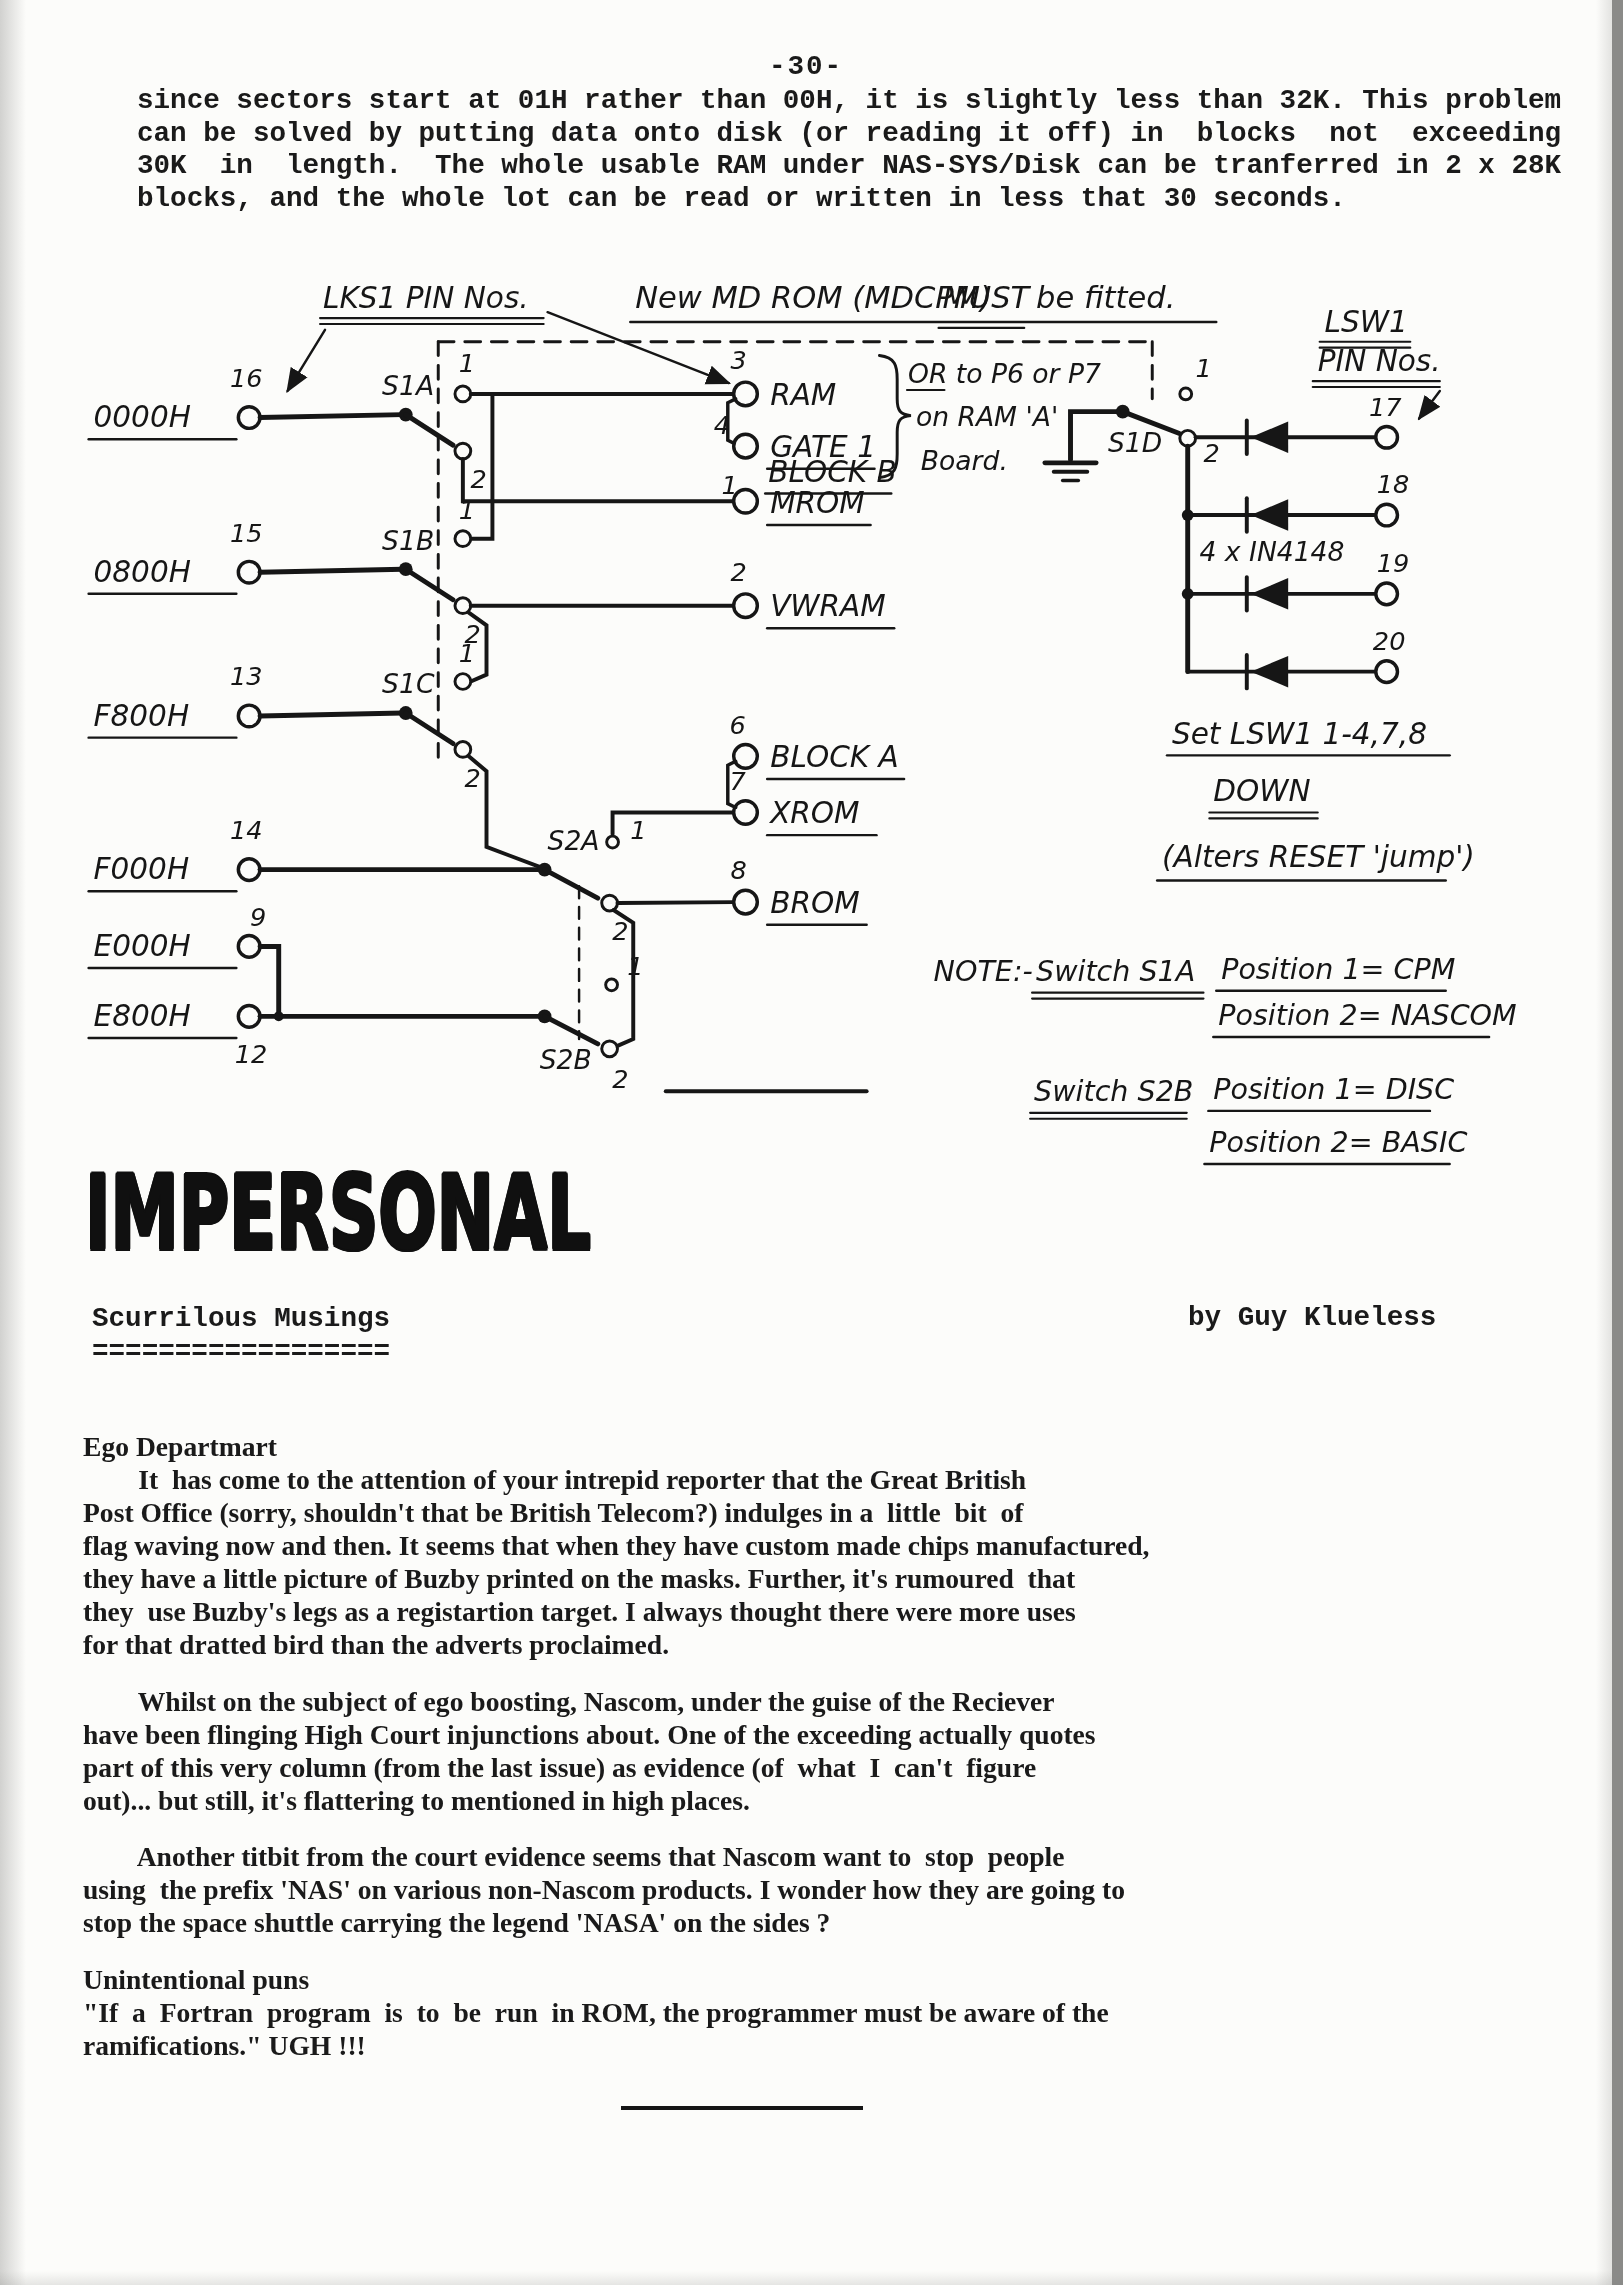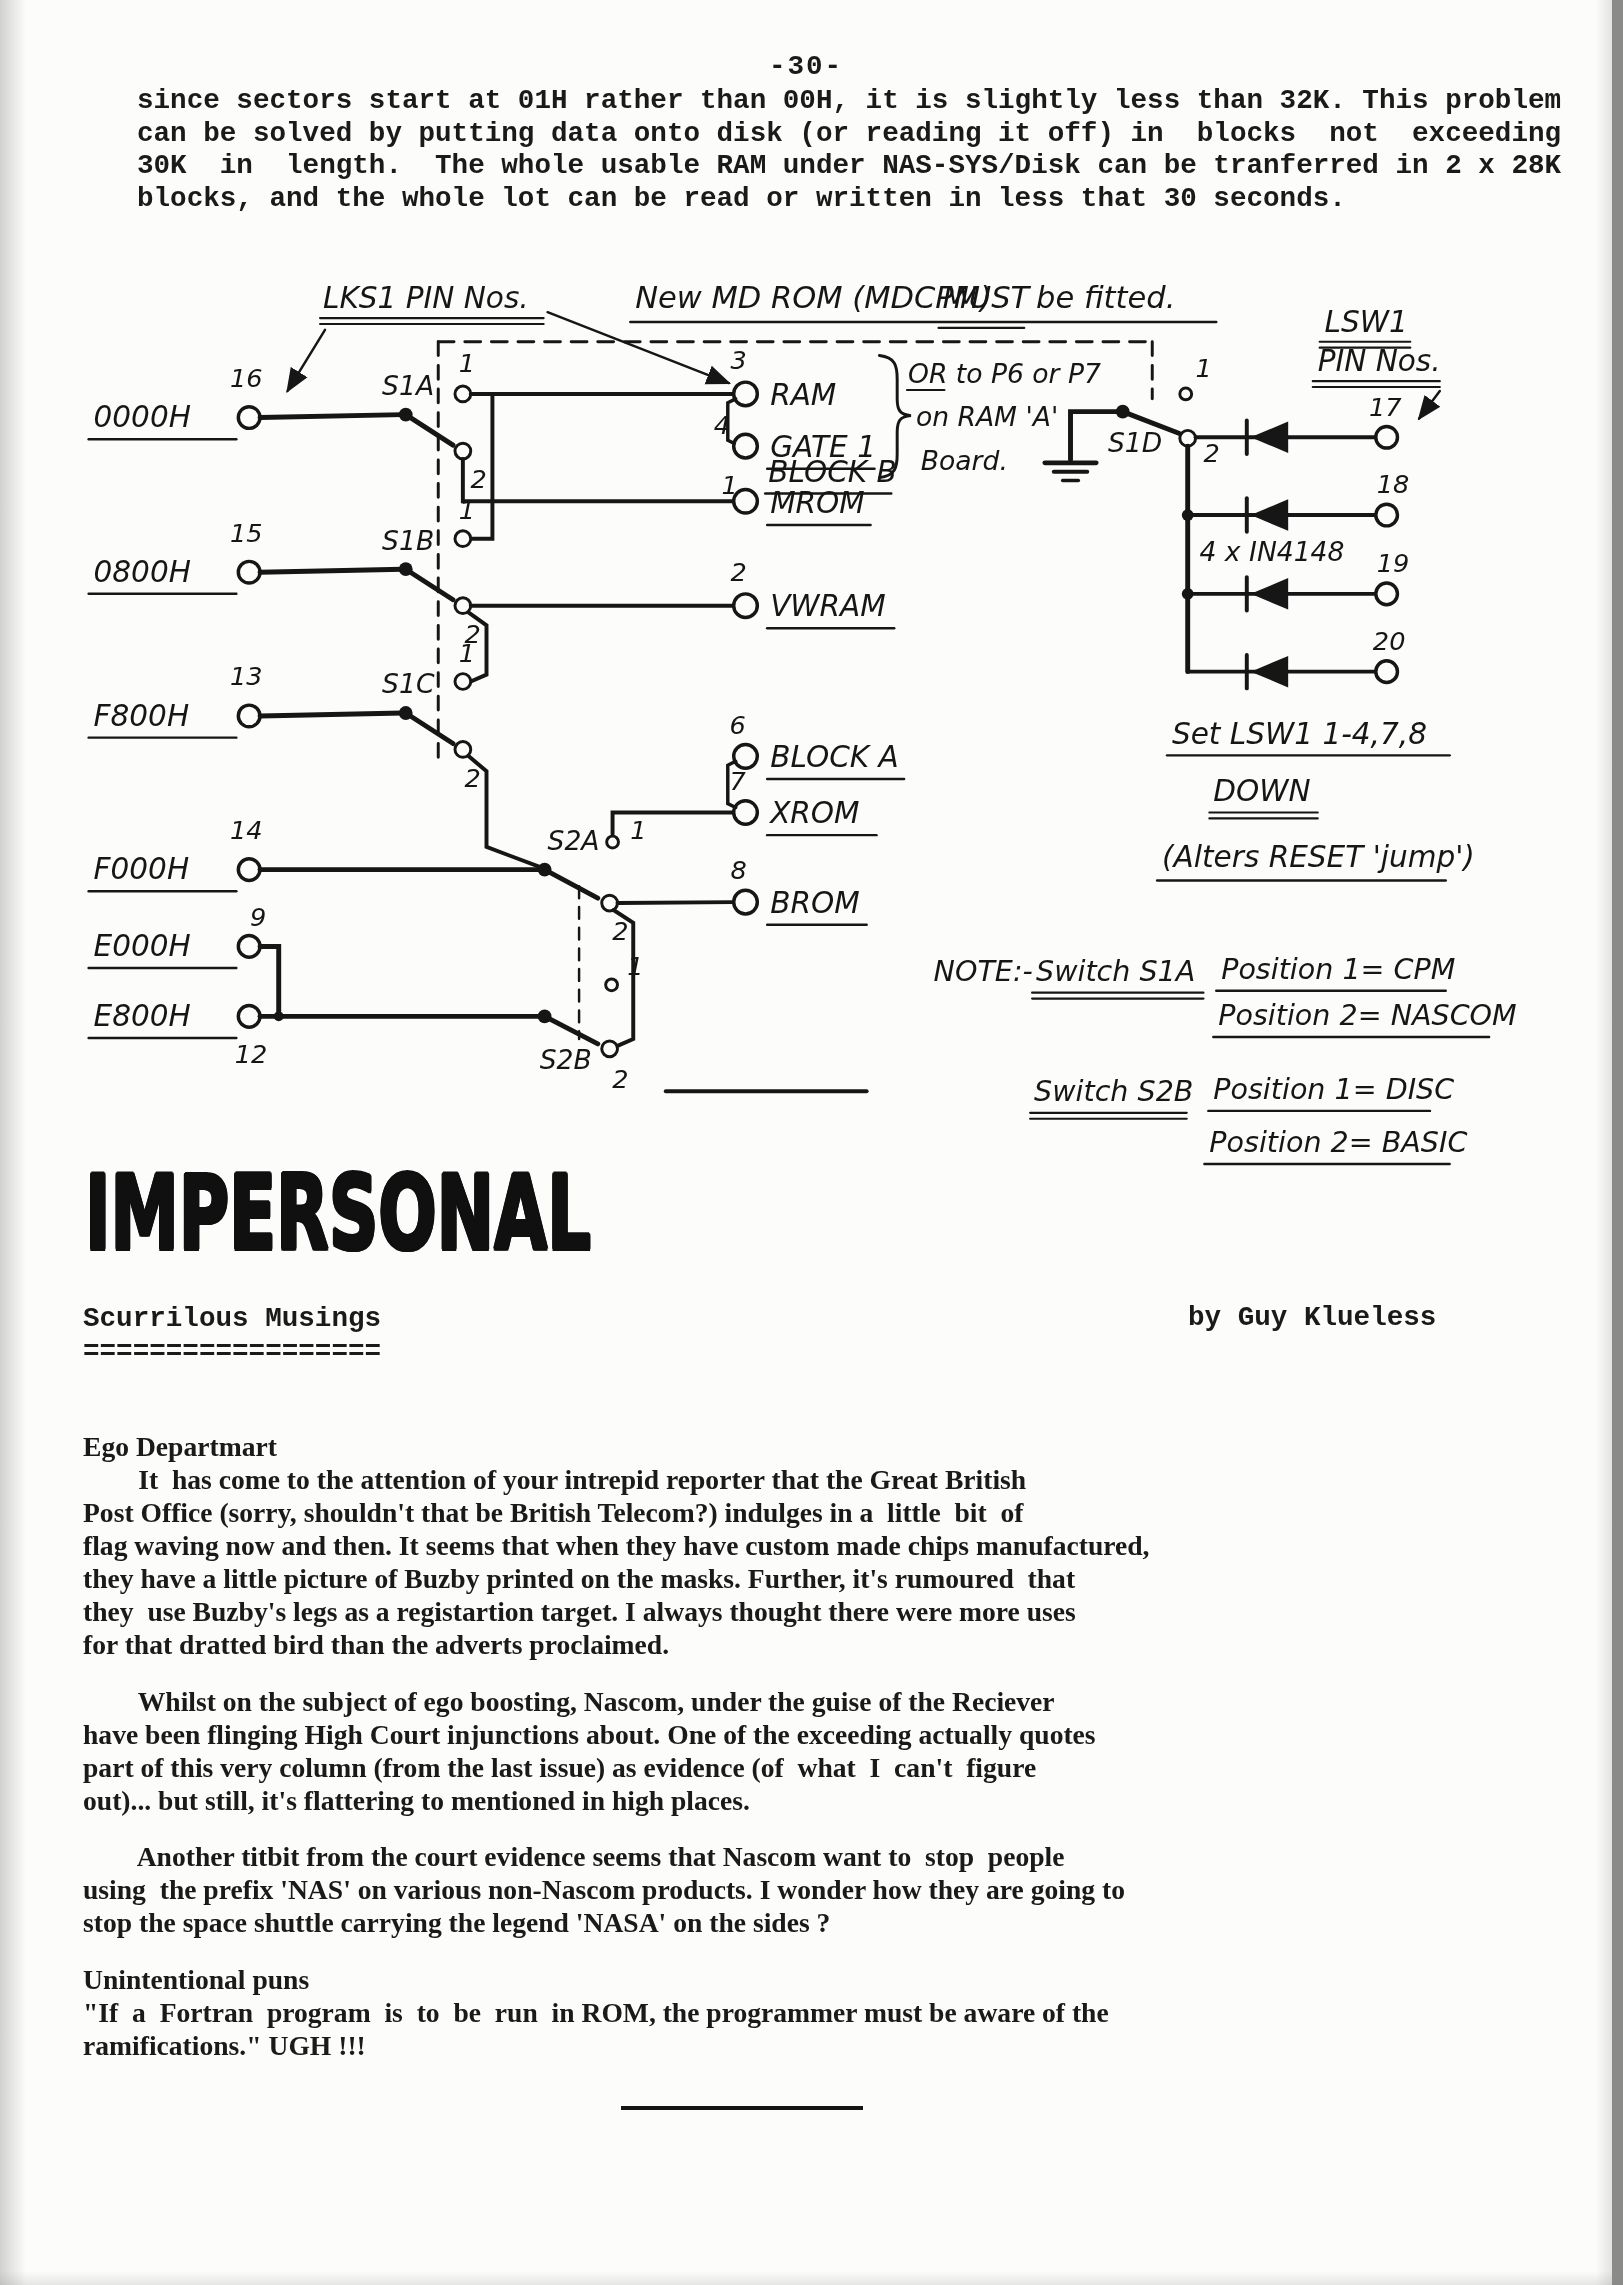--- a/index.html
+++ b/index.html
@@ -23,21 +23,21 @@
   #article-body { position:absolute; left:83px; top:1430px; line-height:33px;font-family:Liberation Serif, serif; }
   #article-body .tblock + .tblock { margin-top:23.6px; }
 
   #heading {
     position:absolute; left:85px; top:1164px;
     font-family:"DejaVu Sans", sans-serif; font-weight:bold; font-size:104px; line-height:99px;
     color:#101010; transform:scaleX(0.66); transform-origin:left top; white-space:pre;
     text-shadow: 2px 0 currentColor, -2px 0 currentColor, 0 2px currentColor, 0 -2px currentColor,
       1.5px 1.5px currentColor, -1.5px -1.5px currentColor, 1.5px -1.5px currentColor, -1.5px 1.5px currentColor;
   }
-  #byline-left  { position:absolute; left:83px;  top:1302px; line-height:33px; }
+  #byline-left  { position:absolute; left:92px;  top:1302px; line-height:33px; }
   #byline-right { position:absolute; left:1188px; top:1302px; }
   #end-rule { position:absolute; left:621px; top:2106px; width:242px; height:3.9px; background:#151515; }
 
   #schematic { position:absolute; left:0; top:251px; }
   #schematic text { font-family:"DejaVu Sans", sans-serif; font-style:italic; fill:#161616; }
   .t26 { font-size:26px; } .t27 { font-size:27px; } .t29 { font-size:29px; }
   .t30 { font-size:30px; } .t31 { font-size:31px; }
   .w   { stroke:#161616; stroke-linecap:round; fill:none; }
   .oc  { fill:#fcfcfa; stroke:#161616; }       
   .fd  { fill:#161616; stroke:none; }          

